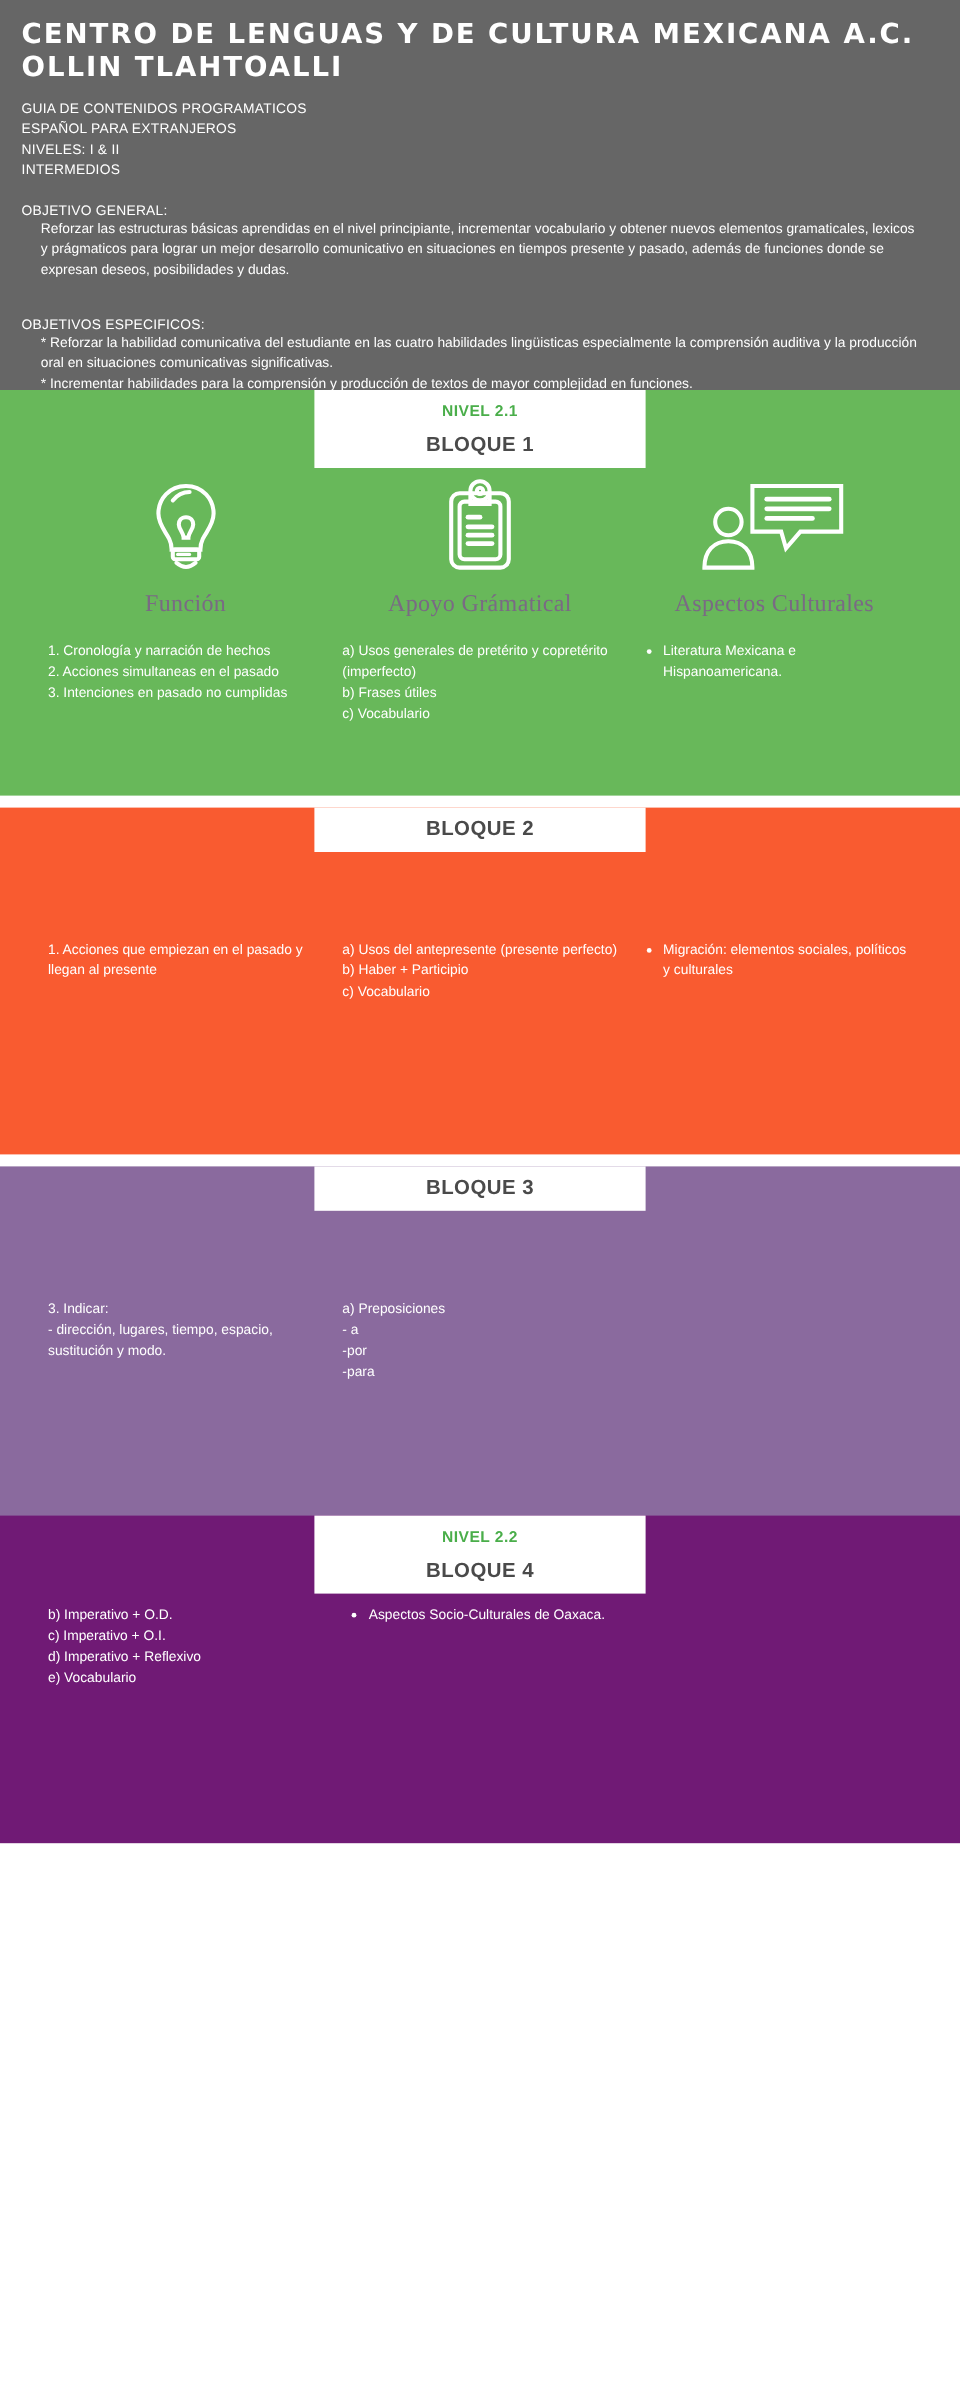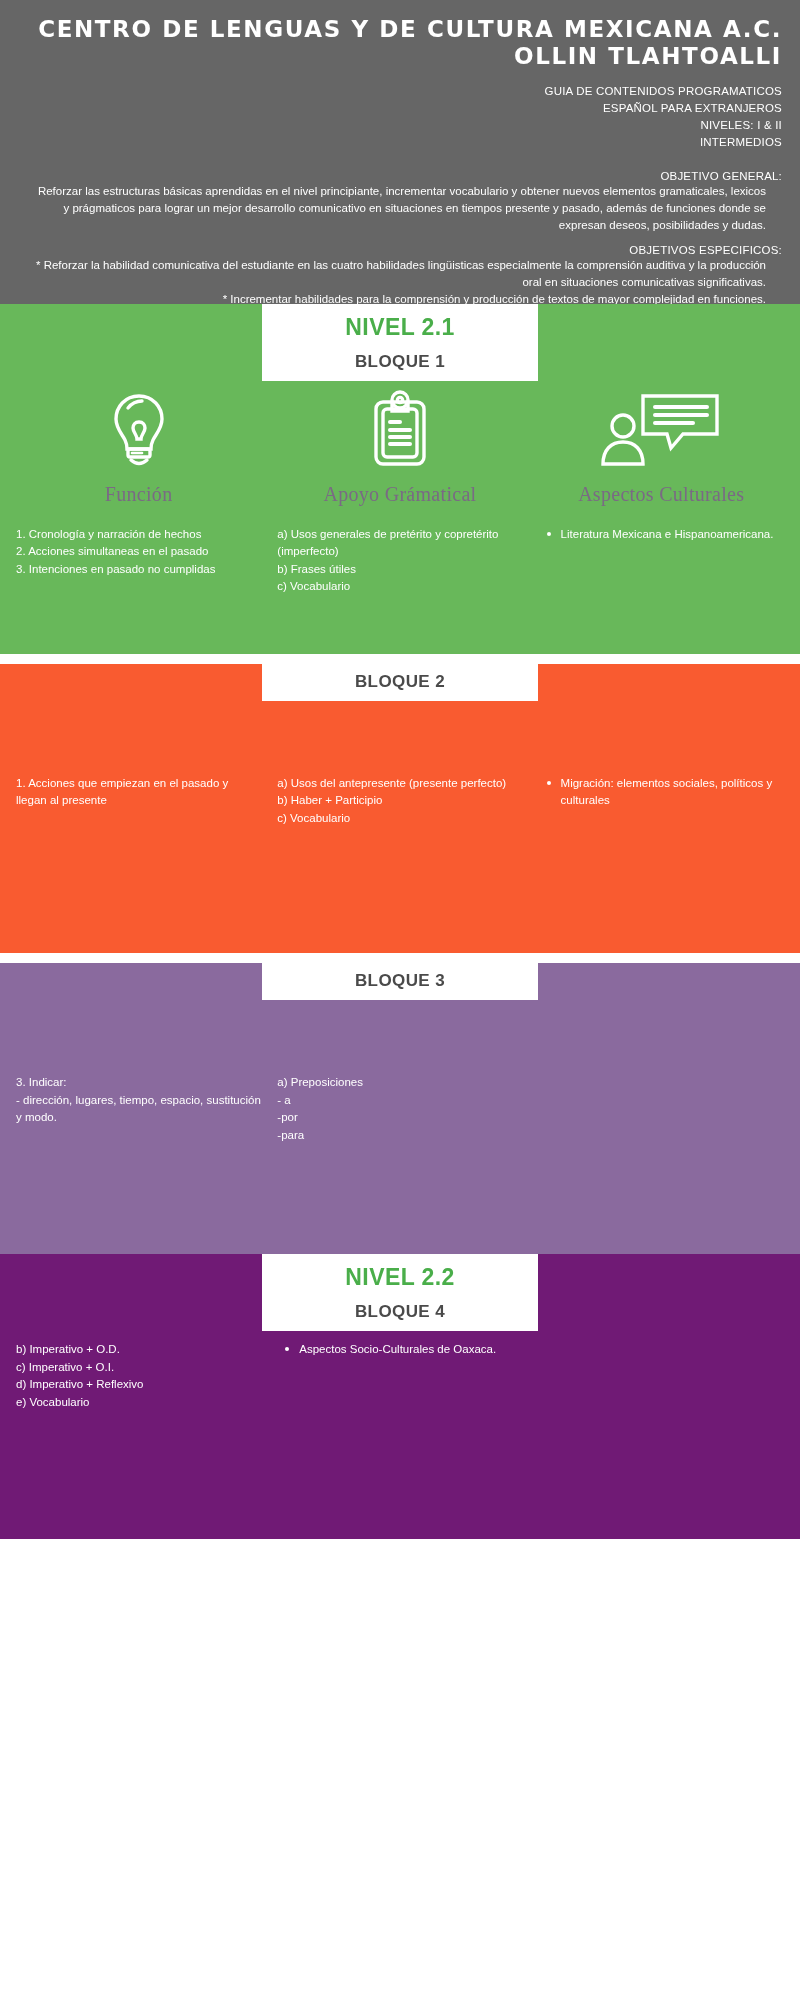--- a/index.html
+++ b/index.html
@@ -13,21 +13,21 @@
     min-height: 2000px;
     position: relative;
     background: #ffffff;
   }
 
   
   .header {
     background: #666666;
     color: #ffffff;
     padding: 16px 18px 22px 18px;
-    text-align: right;
+    text-align: left;
   }
   .header-title {
     font-size: 23px;
     font-weight: bold;
     letter-spacing: 1.6px;
     line-height: 1.18;
     text-transform: uppercase;
     font-family: "DejaVu Sans", sans-serif;
   }
   .header-title .line2 { display: block; }
@@ -42,21 +42,21 @@
   .obj-label {
     font-size: 11.5px;
     letter-spacing: .2px;
     margin-bottom: 1px;
   }
   .obj-text {
     font-size: 11.5px;
     line-height: 1.45;
     padding: 0 16px;
   }
-  .obj-block.specific { margin-top: 11px; }
+  .obj-block.specific { margin-top: 32px; }
   .obj-block.specific .obj-text p { margin-top: 0; }
 
   
   .section { position: relative; padding: 0 0 18px 0; }
   .section.green  { background: #68b85a; }
   .section.orange { background: #f95b30; }
   .section.purple { background: #8a6a9e; }
   .section.tan    { background: #701a75; }
 
   .gap { height: 10px; background: #ffffff; }
@@ -67,40 +67,40 @@
     width: 276px;
     margin: 0 auto;
     background: #ffffff;
     text-align: center;
     padding: 8px 0 9px 0;
     z-index: 3;
   }
   .banner.tall { padding-top: 10px; }
   .nivel-text {
     color: #4aae4a;
-    font-size: 23px;
+    font-size: 13px;
     font-weight: bold;
     letter-spacing: .4px;
     padding-bottom: 11px;
   }
   .bloque-text {
     color: #4a4a4a;
     font-size: 17px;
     font-weight: bold;
     letter-spacing: .4px;
   }
   
   .banner-wrap { position: relative; }
   .banner-wrap.overhang { margin-top: -42px; }
   .banner-wrap.overhang2 { margin-top: -36px; }
 
   
   .cols {
     display: flex;
-    padding: 0 8px;
+    padding: 0 32px;
   }
   .col { width: 33.33%; padding: 0 8px; }
   .col-icon {
     height: 92px;
     display: flex;
     align-items: center;
     justify-content: center;
     padding-top: 6px;
   }
   .col-head {

